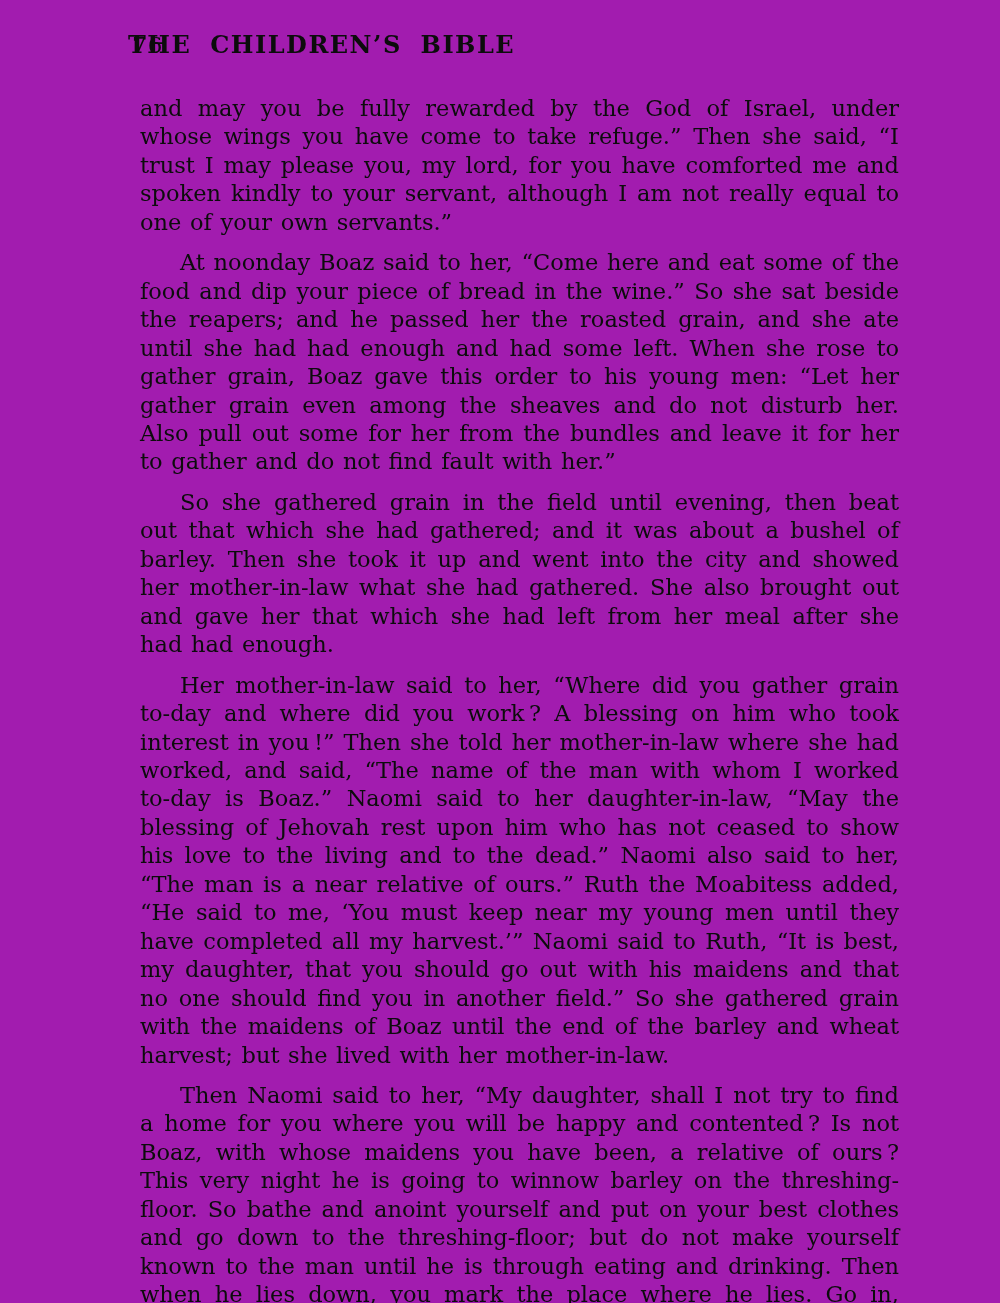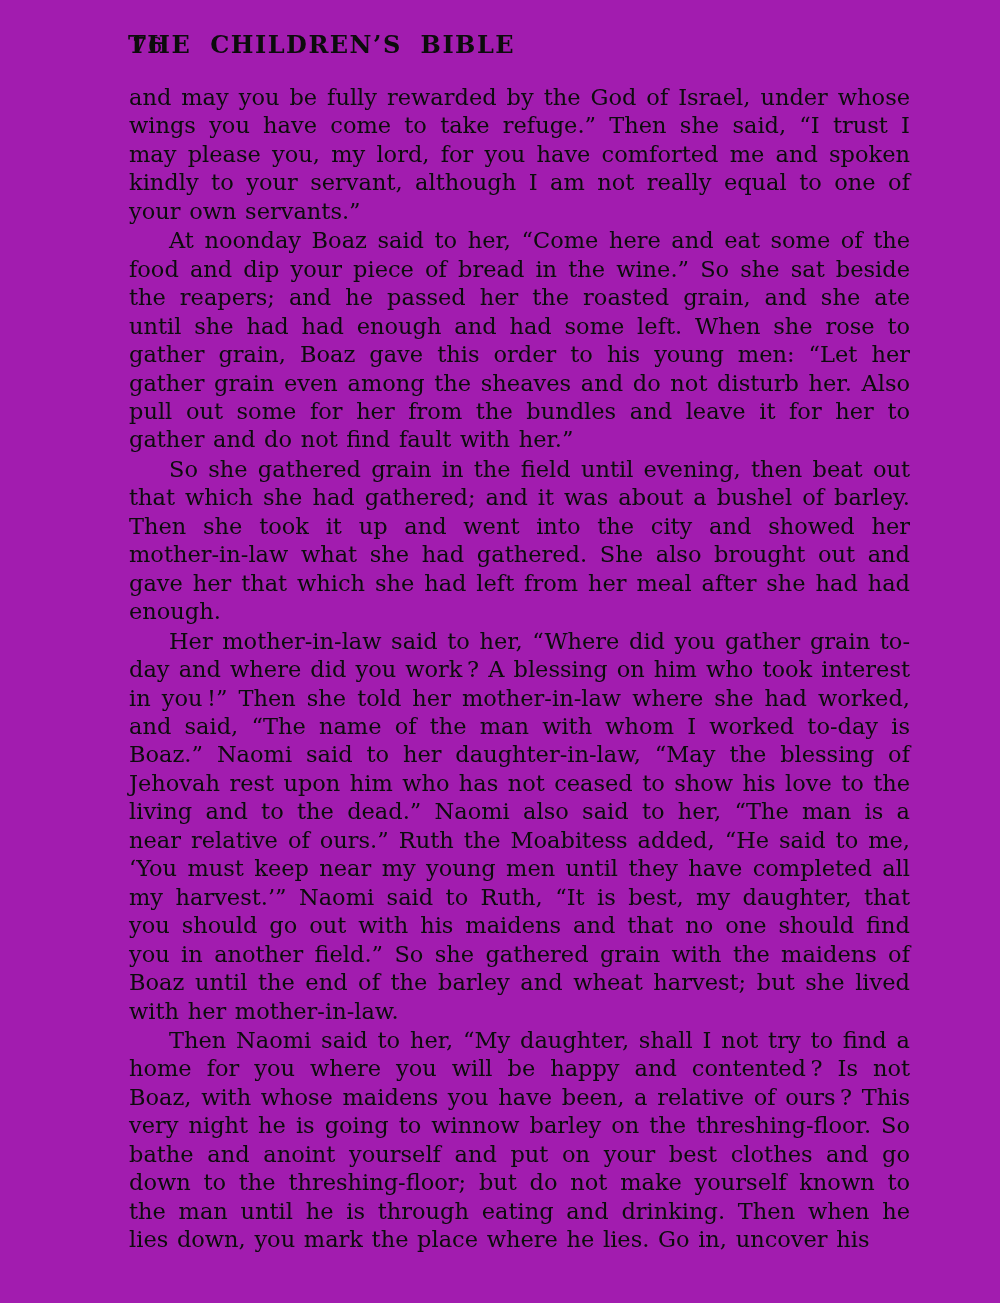--- a/index.html
+++ b/index.html
@@ -42,21 +42,21 @@
     position: absolute;
     top: 82px;
     left: 128px;
     width: 783px;
     font-size: 22.5px;
     line-height: 28.45px;
     text-align: justify;
     word-spacing: 1.5px;
   }
   .text-block p {
-    margin: 1px;
+    margin: 12px;
     padding: 0;
     text-indent: 40px;
   }
   .text-block p.no-indent {
     text-indent: 0;
   }
 </style>
 </head>
 <body>
 

